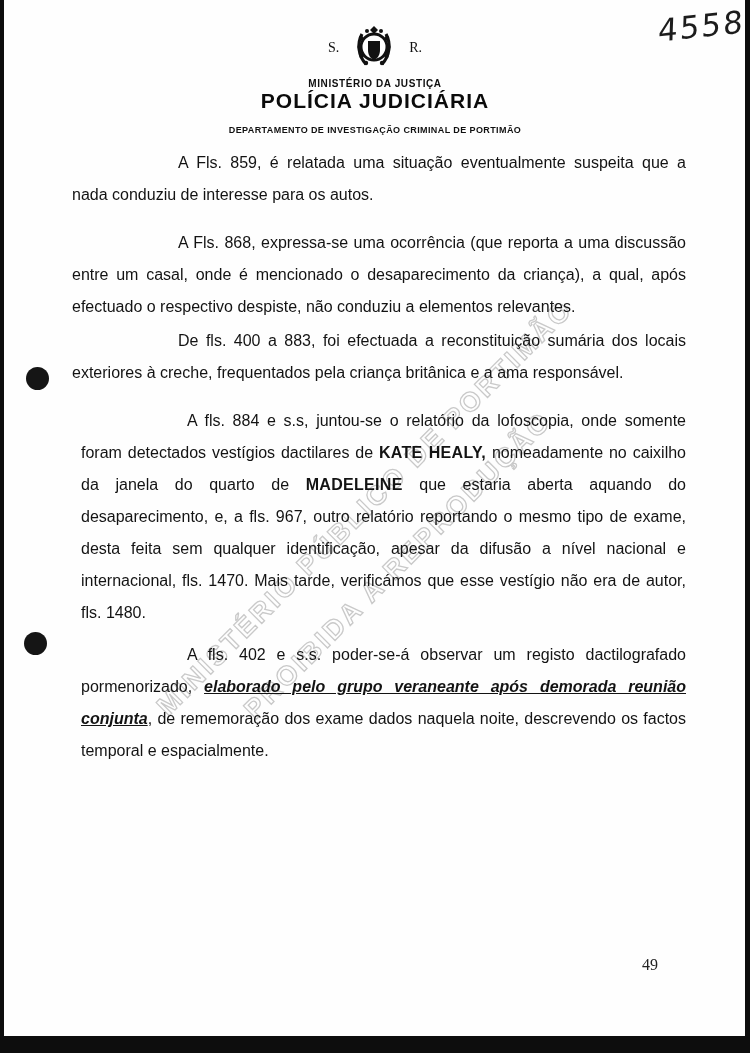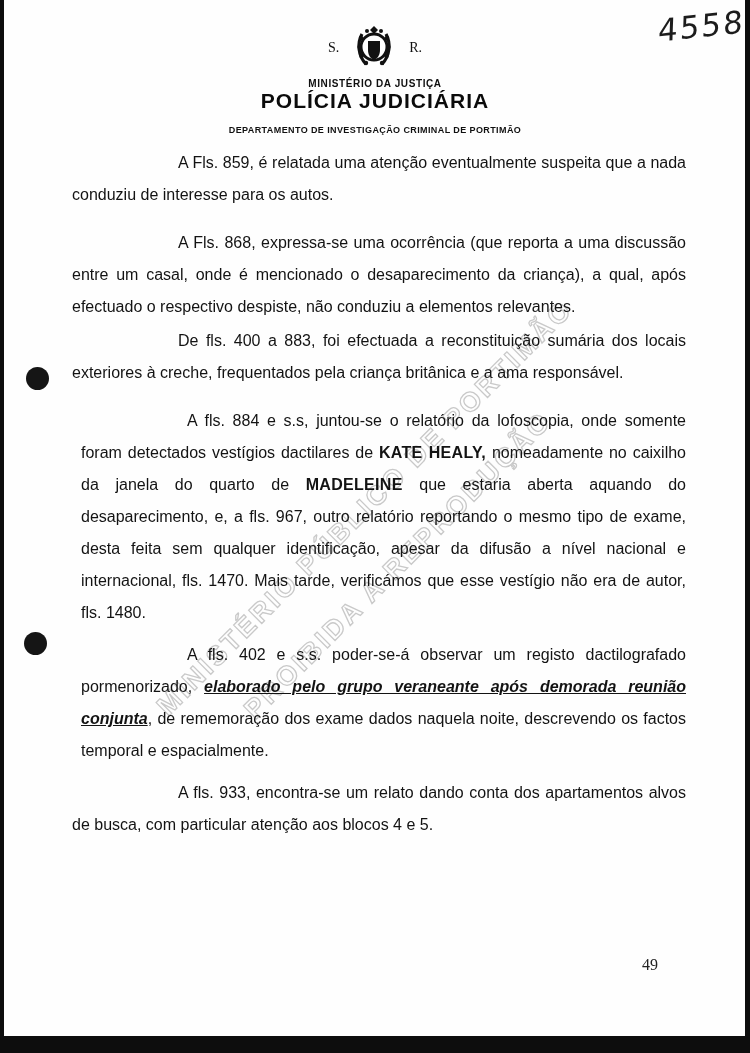--- a/index.html
+++ b/index.html
@@ -94,34 +94,31 @@
       </span>
       <span class="sr-initial">R.</span>
     </div>
     <div class="ministry">MINISTÉRIO DA JUSTIÇA</div>
     <h1 class="title">POLÍCIA JUDICIÁRIA</h1>
     <div class="dept">DEPARTAMENTO DE INVESTIGAÇÃO CRIMINAL DE PORTIMÃO</div>
   </header>
 
   <main>
     <p class="para">
-      <span>A Fls. 859, é relatada uma atenção eventualmente suspeita que a nada conduziu de interesse para os autos.</span>
+      <span>A Fls. 859, é relatada uma situação eventualmente suspeita que a nada conduziu de interesse para os autos.</span>
     </p>
     <p class="para mb-s">
       <span>A Fls. 868, expressa-se uma ocorrência (que reporta a uma discussão entre um casal, onde é mencionado o desaparecimento da criança), a qual, após efectuado o respectivo despiste, não conduziu a elementos relevantes.</span>
     </p>
     <p class="para">
       <span>De fls. 400 a 883, foi efectuada a reconstituição sumária dos locais exteriores à creche, frequentados pela criança britânica e a ama responsável.</span>
     </p>
     <p class="para mb-m">
       <span>A fls. 884 e s.s, juntou-se o relatório da lofoscopia, onde somente foram detectados vestígios dactilares de </span><span class="b">KATE HEALY,</span><span> nomeadamente no caixilho da janela do quarto de </span><span class="b">MADELEINE</span><span> que estaria aberta aquando do desaparecimento, e, a fls. 967, outro relatório reportando o mesmo tipo de exame, desta feita sem qualquer identificação, apesar da difusão a nível nacional e internacional, fls. 1470. Mais tarde, verificámos que esse vestígio não era de autor, fls. 1480.</span>
     </p>
     <p class="para mb-m">
       <span>A fls. 402 e s.s. poder-se-á observar um registo dactilografado pormenorizado, </span><span class="biu">elaborado pelo grupo veraneante após demorada reunião conjunta</span><span>, de rememoração dos exame dados naquela noite, descrevendo os factos temporal e espacialmente.</span>
     </p>
-    <p class="para">
-      <span>A fls. 933, encontra-se um relato dando conta dos apartamentos alvos de busca, com particular atenção aos blocos 4 e 5.</span>
-    </p>
   </main>
 
   <div class="pagenum">49</div>
 
 </div>
 
 </body></html>

